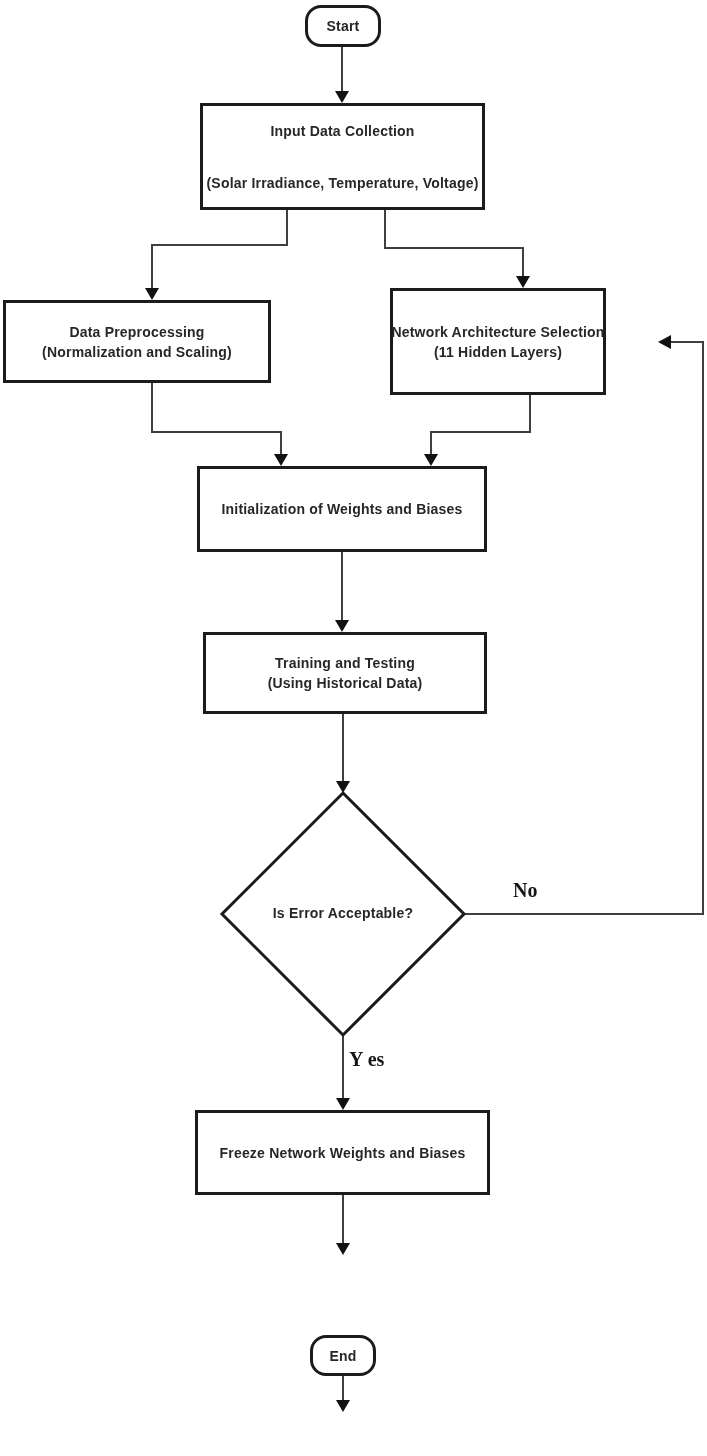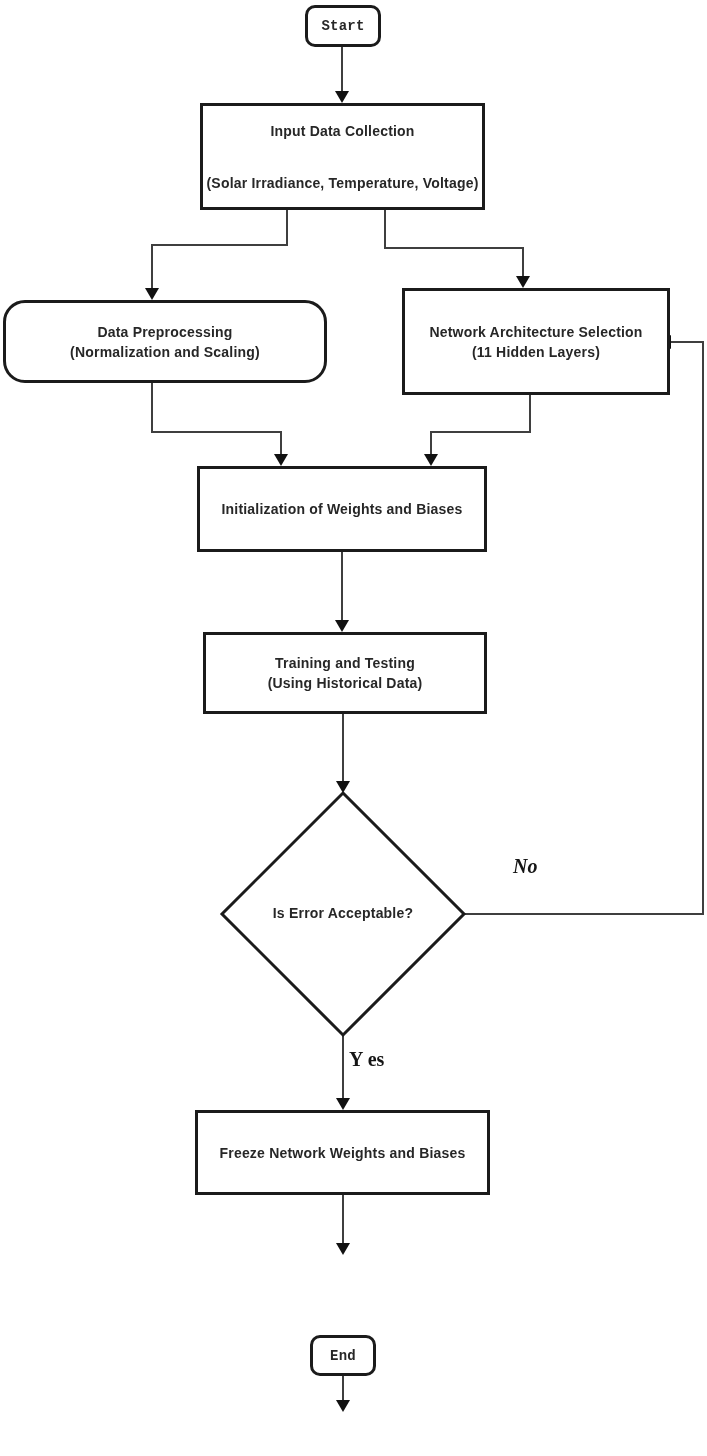--- a/index.html
+++ b/index.html
@@ -56,22 +56,21 @@
   }
   .node .label {
     font-weight: 700;
     font-size: 14px;
     line-height: 20px;
     color: var(--text);
     letter-spacing: 0.2px;
     white-space: nowrap;
   }
   .terminal {
-    border-radius: 10px;
-    font-family: Liberation Mono, monospace;
+    border-radius: 16px;
   }
   .decision-label {
     position: absolute;
     z-index: 3;
     text-align: center;
     font-weight: 700;
     font-size: 14px;
     color: var(--text);
     letter-spacing: 0.2px;
   }
@@ -130,42 +129,42 @@
 
   <div class="node terminal" style="left:305px; top:5px; width:76px; height:42px;">
     <div class="label">Start</div>
   </div>
 
   <div class="node" style="left:200px; top:103px; width:285px; height:107px;gap:32px;">
     <div class="label">Input Data Collection</div>
     <div class="label">(Solar Irradiance, Temperature, Voltage)</div>
   </div>
 
-  <div class="node" style="left:3px; top:300px; width:324px; height:83px;border-radius:22px;">
+  <div class="node" style="left:3px; top:300px; width:268px; height:83px;">
     <div class="label">Data Preprocessing</div>
     <div class="label">(Normalization and Scaling)</div>
   </div>
 
-  <div class="node" style="left:390px; top:288px; width:268px; height:107px;margin-left:12px;">
+  <div class="node" style="left:390px; top:288px; width:216px; height:107px;">
     <div class="label">Network Architecture Selection</div>
     <div class="label">(11 Hidden Layers)</div>
   </div>
 
   <div class="node" style="left:197px; top:466px; width:290px; height:86px;">
     <div class="label">Initialization of Weights and Biases</div>
   </div>
 
   <div class="node" style="left:203px; top:632px; width:284px; height:82px;">
     <div class="label">Training and Testing</div>
     <div class="label">(Using Historical Data)</div>
   </div>
 
   <div class="decision-label" style="left:240px; top:905px; width:206px;">Is Error Acceptable?</div>
 
-  <div class="edge-label" style="left:513px; top:855px;font-style:italic;">No</div>
+  <div class="edge-label" style="left:513px; top:879px;">No</div>
   <div class="edge-label" style="left:349px; top:1048px;">Y es</div>
 
   <div class="node" style="left:195px; top:1110px; width:295px; height:85px;">
     <div class="label">Freeze Network Weights and Biases</div>
   </div>
 
 
   <div class="node terminal" style="left:310px; top:1335px; width:66px; height:41px;">
     <div class="label">End</div>
   </div>

